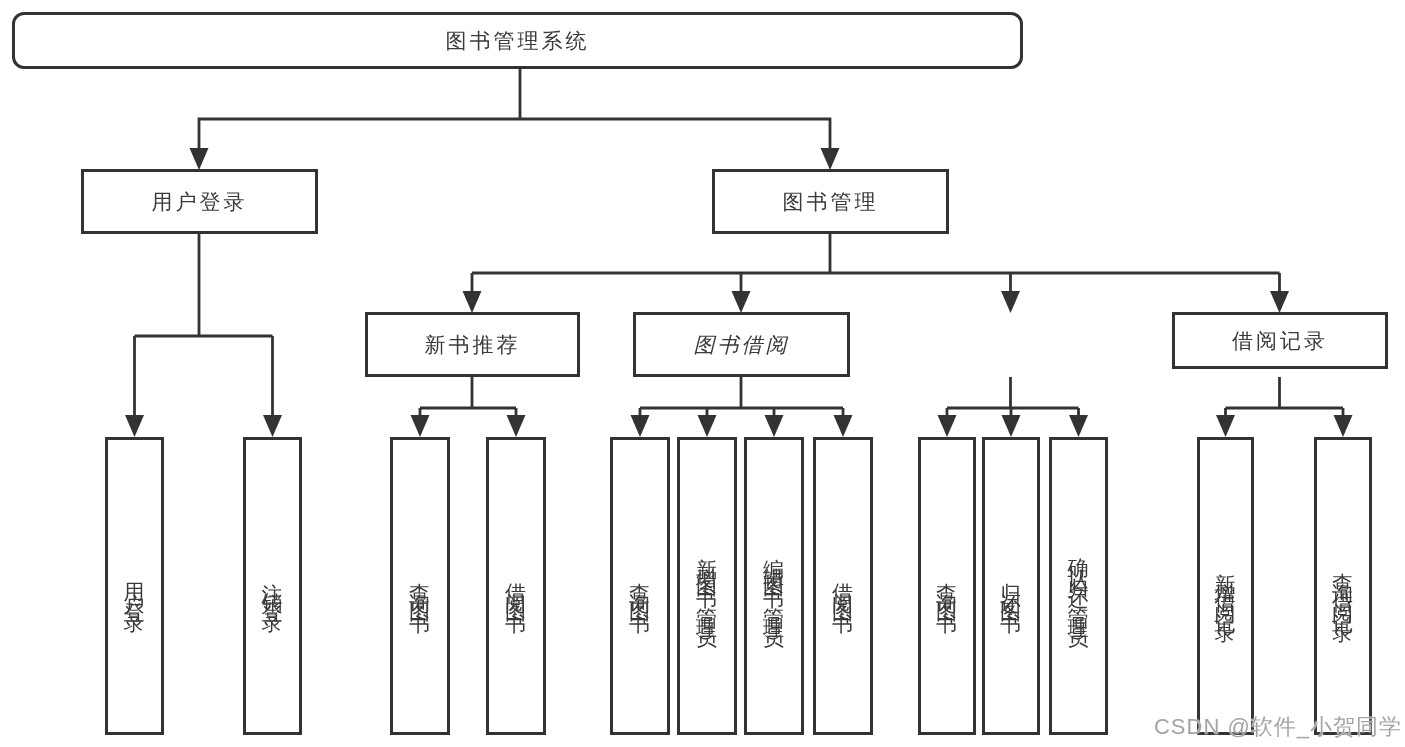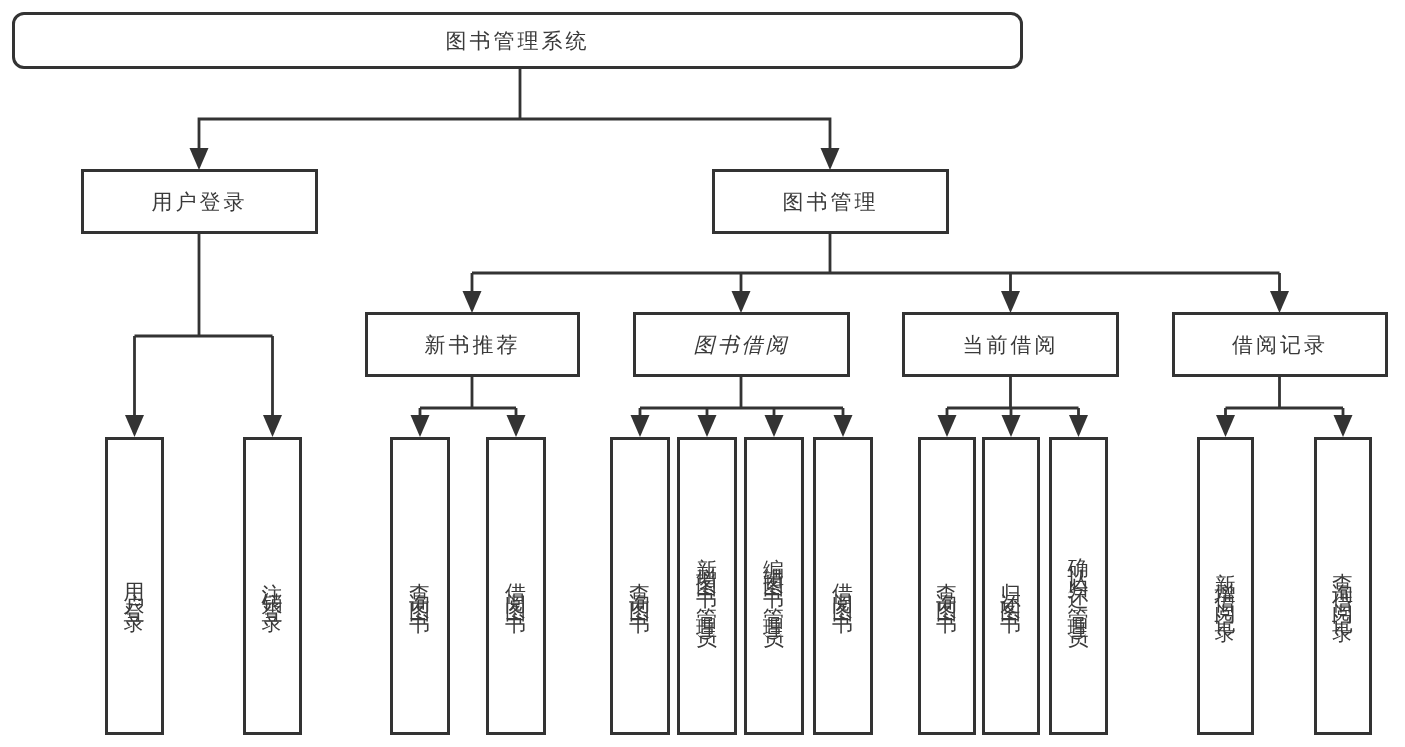--- a/index.html
+++ b/index.html
@@ -104,24 +104,21 @@
   <div class="node" style="left:712px; top:169px; width:237px; height:65px;">
     <span>图书管理</span>
   </div>
 
   <div class="node" style="left:365px; top:312px; width:215px; height:65px;">
     <span>新书推荐</span>
   </div>
   <div class="node" style="left:633px; top:312px; width:217px; height:65px;font-style:italic;">
     <span>图书借阅</span>
   </div>
-  <div class="node" style="left:902px; top:312px; width:217px; height:65px;">
-    <span>当前借阅</span>
-  </div>
-  <div class="node" style="left:1172px; top:312px; width:216px; height:65px;">
+  <div class="node" style="left:1172px; top:312px; width:216px; height:57px;">
     <span>借阅记录</span>
   </div>
 
   <div class="node leaf" style="left:105px; top:437px; width:59px; height:298px;">
     <span class="vlabel">用户登录</span>
   </div>
   <div class="node leaf" style="left:243px; top:437px; width:59px; height:298px;">
     <span class="vlabel">注销登录</span>
   </div>
 
@@ -155,14 +152,15 @@
     <span class="vlabel">确认归还（管理员）</span>
   </div>
 
   <div class="node leaf" style="left:1197px; top:437px; width:57px; height:298px;">
     <span class="vlabel">新增借阅记录</span>
   </div>
   <div class="node leaf" style="left:1314px; top:437px; width:58px; height:298px;">
     <span class="vlabel">查询借阅记录</span>
   </div>
 
+  <div class="watermark">CSDN @软件_小贺同学</div>
 
 </div>
 
 </body></html>

